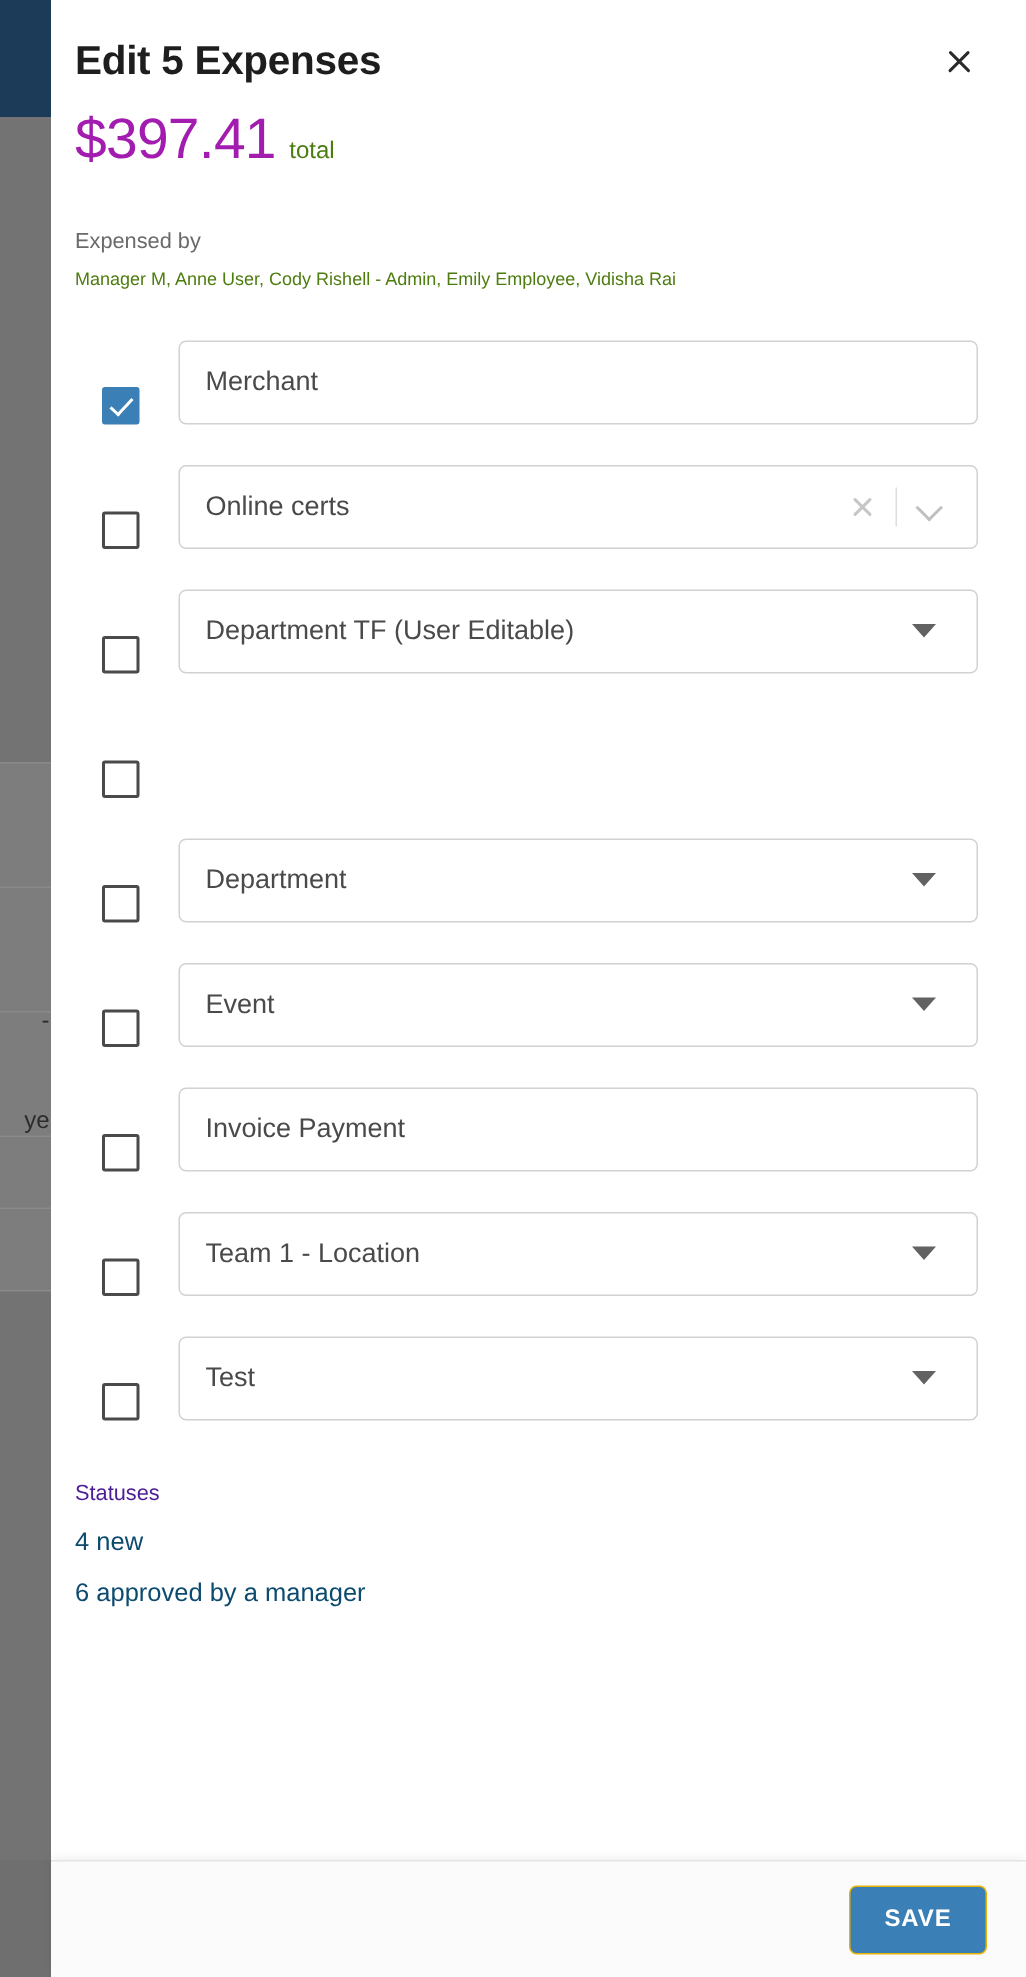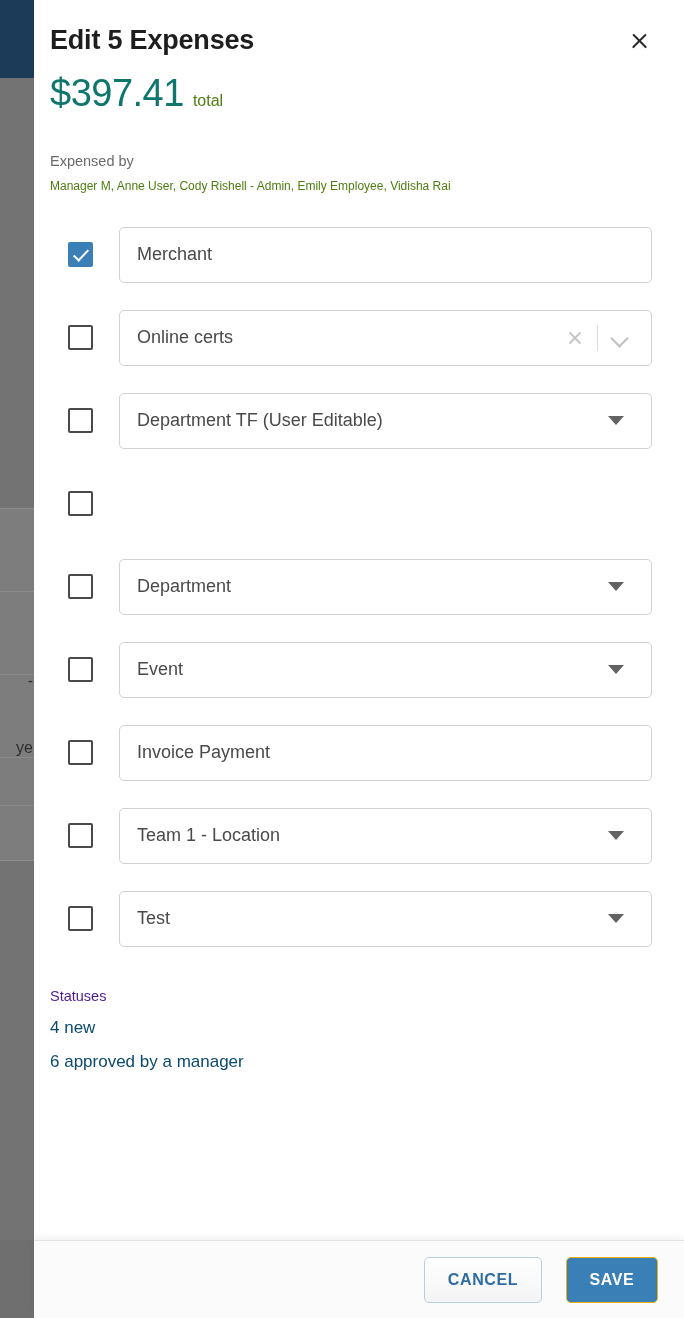--- a/index.html
+++ b/index.html
@@ -123,21 +123,21 @@
 
   .total-row {
     margin-top: 10px;
     display: flex;
     align-items: baseline;
     gap: 9px;
   }
   .total-amount {
     font-size: 38px;
     font-weight: normal;
-    color: #0f766e;
+    color: #a21caf;
     letter-spacing: -0.5px;
     line-height: 1;
   }
   .total-label {
     font-size: 16px;
     color: #4d7c0f;
     margin-top: 24px;
   }
 
   .expensed-by-label {
@@ -154,21 +154,21 @@
     max-width: 600px;
   }
 
   
   .fields {
     margin-top: 32px;
     padding: 0 32px 0 16px;
   }
   .field-row {
     display: flex;
-    align-items: center;
+    align-items: flex-end;
     height: 56px;
     margin-bottom: 27px;
   }
   .field-row:last-child { margin-bottom: 0; }
 
   .checkbox {
     flex: 0 0 auto;
     width: 25px; height: 25px;
     border-radius: 2px;
     margin-right: 26px;
@@ -423,17 +423,16 @@
 
     <div class="statuses">
       <div class="statuses-label">Statuses</div>
       <div class="status-line">4 new</div>
       <div class="status-line">6 approved by a manager</div>
     </div>
 
   </div>
 
   <div class="footer">
-    <button class="btn btn-cancel">CANCEL</button>
     <button class="btn btn-save">SAVE</button>
   </div>
 
 </div>
 
 </body></html>

